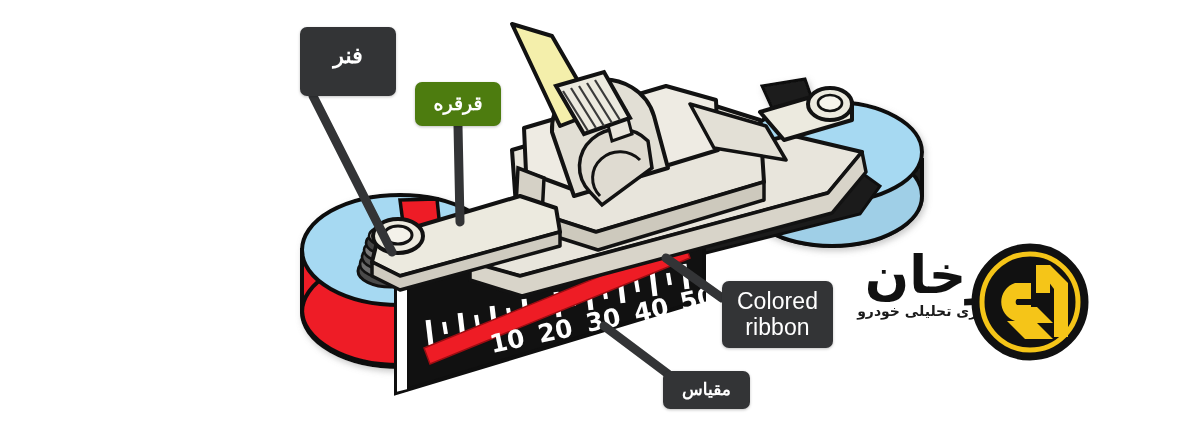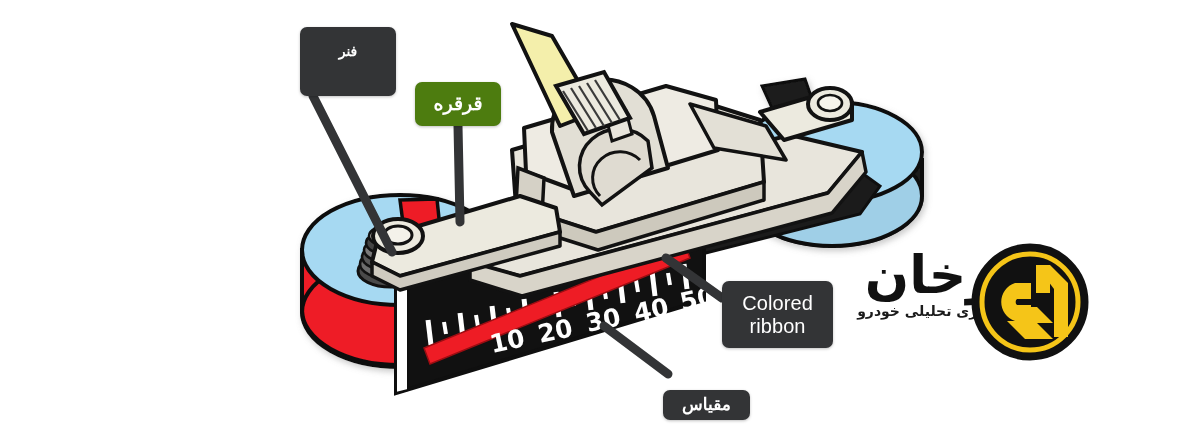--- a/index.html
+++ b/index.html
@@ -25,26 +25,26 @@
     text-align:center;
     box-sizing:border-box;
     line-height:1.12;
     z-index:7;
     box-shadow:0 1px 3px rgba(0,0,0,.25);
   }
   .callout.fa{
     direction:rtl;
     font-weight:bold;
   }
-  #cl-fanar{left:300px;top:27px;width:96px;height:69px;font-size:14px;
+  #cl-fanar{left:300px;top:27px;width:96px;height:69px;font-size:22px;
             align-items:flex-start;padding-top:17px;}
   #cl-gharghare{left:415px;top:82px;width:86px;height:44px;font-size:19px;}
-  #cl-ribbon{left:722px;top:281px;width:111px;height:67px;font-size:20px;
+  #cl-ribbon{left:722px;top:281px;width:111px;height:67px;font-size:23px;
              letter-spacing:.1px;}
-  #cl-meqyas{left:663px;top:371px;width:87px;height:30px;font-size:17px;margin-top:19px;}
+  #cl-meqyas{left:663px;top:371px;width:87px;height:38px;font-size:17px;}
 
   
   #logo{
     position:absolute;left:826px;top:243px;width:330px;height:120px;
     z-index:6;display:flex;align-items:center;
   }
   #logo-text{
     position:absolute;right:120px;top:6px;width:205px;
     direction:rtl;text-align:right;
   }

